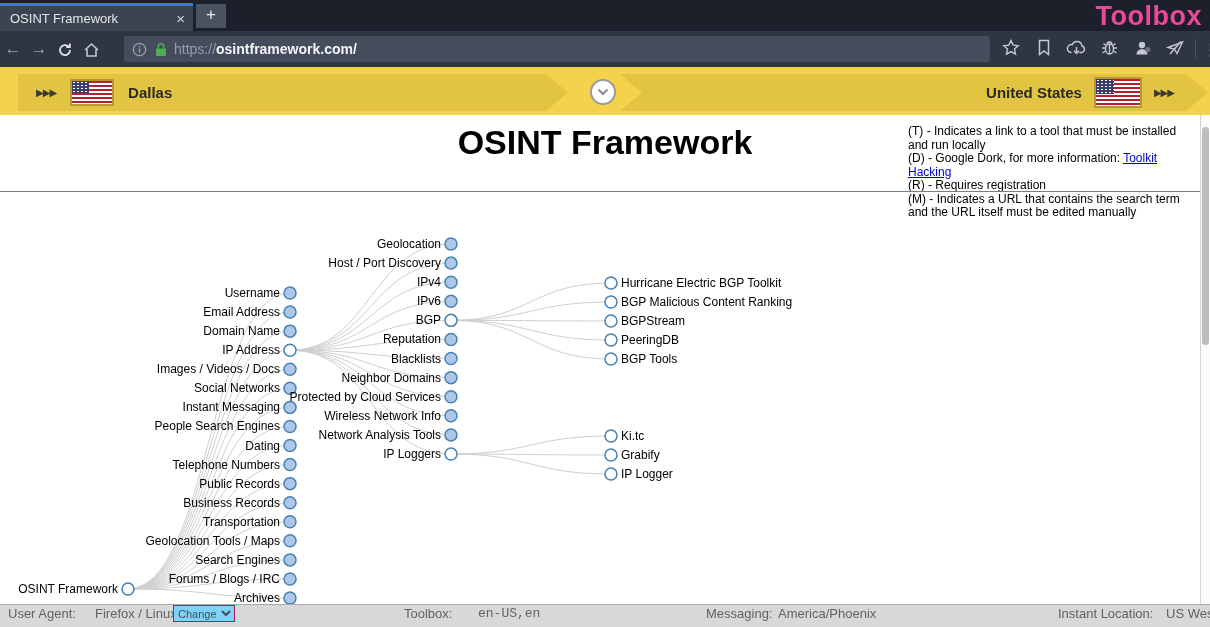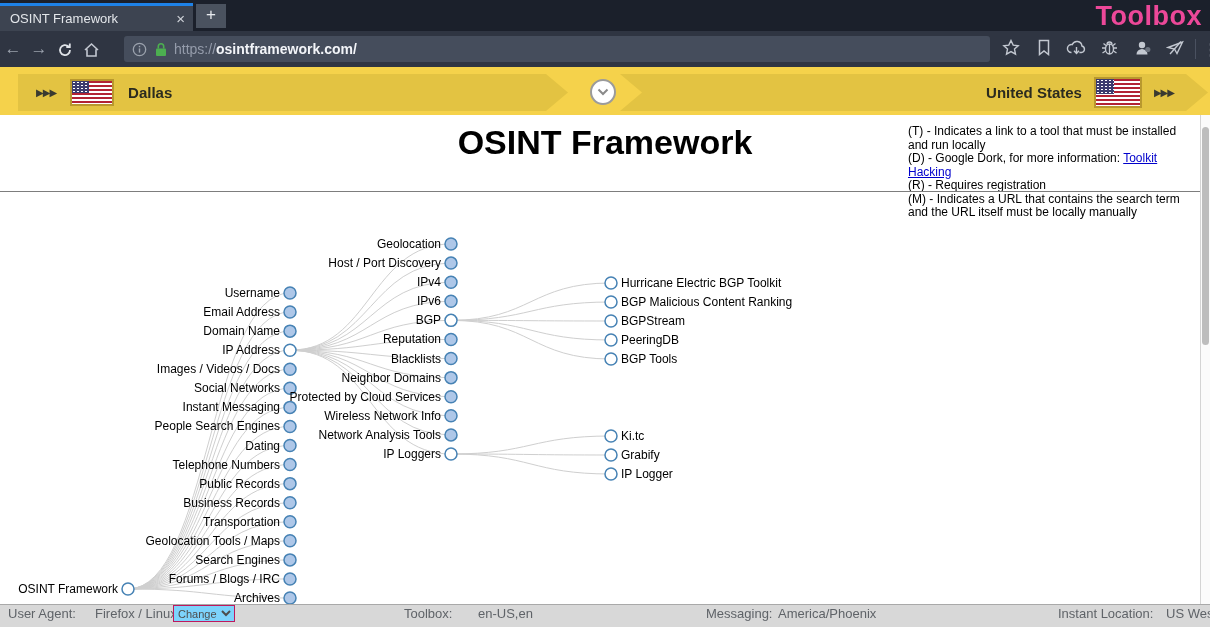--- a/index.html
+++ b/index.html
@@ -175,21 +175,21 @@
       <span class="tri" style="margin:0 34px 0 12px;">▶▶▶</span>
     </div>
   </div>
 
   <div class="content">
     <div class="page-title">OSINT Framework</div>
     <div class="legend">
       <div>(T) - Indicates a link to a tool that must be installed and run locally</div>
       <div><span>(D) - Google Dork, for more information: </span><a href="#">Toolkit Hacking</a></div>
       <div>(R) - Requires registration</div>
-      <div>(M) - Indicates a URL that contains the search term and the URL itself must be locally manually</div>
+      <div>(M) - Indicates a URL that contains the search term and the URL itself must be edited manually</div>
     </div>
     <div class="rule"></div>
     <svg class="tree" id="tree-svg" width="1210" height="489">
         <path d="M128,474C209,474 209,178 290,178" class="tlink"></path>
         <path d="M128,474C209,474 209,197.0625 290,197.0625" class="tlink"></path>
         <path d="M128,474C209,474 209,216.125 290,216.125" class="tlink"></path>
         <path d="M128,474C209,474 209,235.1875 290,235.1875" class="tlink"></path>
         <path d="M128,474C209,474 209,254.25 290,254.25" class="tlink"></path>
         <path d="M128,474C209,474 209,273.3125 290,273.3125" class="tlink"></path>
         <path d="M128,474C209,474 209,292.375 290,292.375" class="tlink"></path>
@@ -381,20 +381,20 @@
     </div>
   </div>
 
   <div class="statusbar">
     <span style="left:8px;">User Agent:</span>
     <span style="left:95px;">Firefox / Linux</span>
     <select class="ua-select">
       <option>Change</option>
     </select>
     <span style="left:404px;">Toolbox:</span>
-    <span style="left:478px;">en-US,en</span>
+    <span style="left:478px;font-family:Liberation Mono, monospace;">en-US,en</span>
     <span style="left:706px;">Messaging:</span>
     <span style="left:778px;">America/Phoenix</span>
     <span style="left:1058px;">Instant Location:</span>
     <span style="left:1166px;">US West</span>
   </div>
   <div class="bottomstrip"></div>
 </div>
 
 </body></html>

